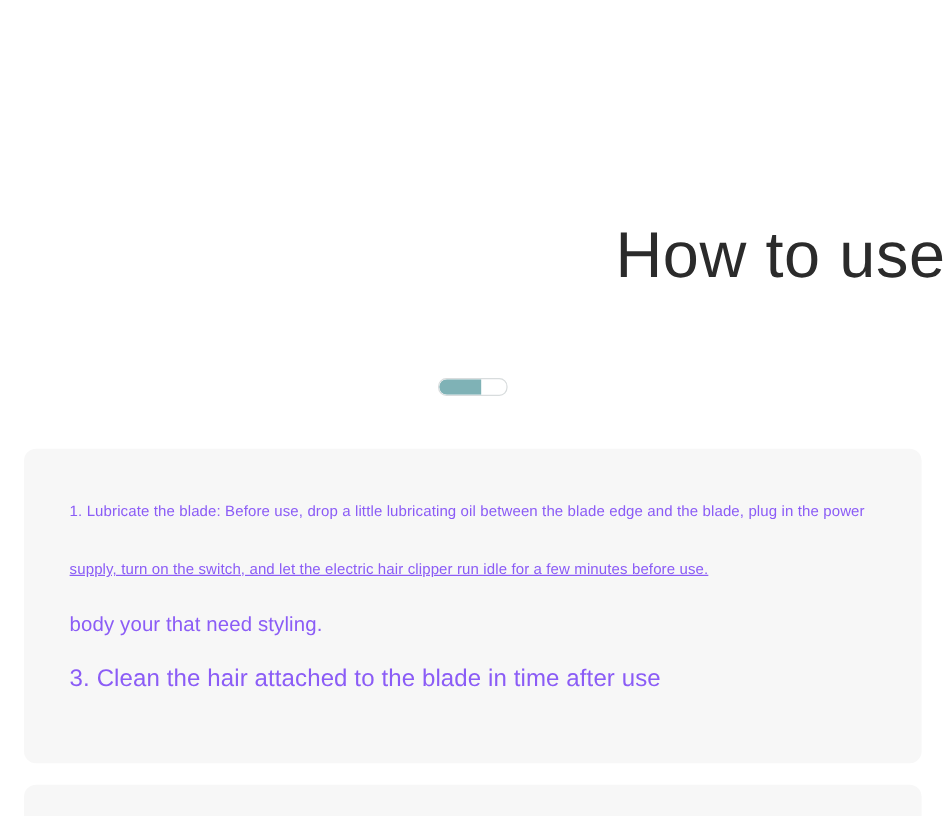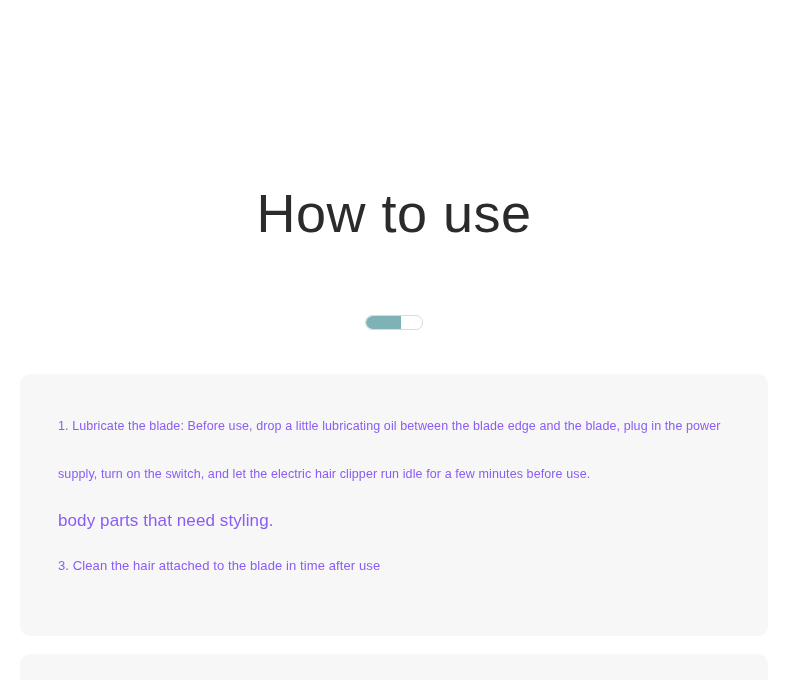--- a/index.html
+++ b/index.html
@@ -21,21 +21,21 @@
     height: 680px;
     position: relative;
     background: #ffffff;
   }
 
   .title {
     position: absolute;
     top: 148px;
     left: 0;
     width: 788px;
-    text-align: center;
+    text-align: right;
     font-size: 54px;
     font-weight: 400;
     letter-spacing: 0.5px;
     color: #2b2b2b;
     line-height: 1.1;
   }
 
   .divider-wrap {
     position: absolute;
     top: 315px;
@@ -84,35 +84,36 @@
 
   .step-small {
     font-size: 12.5px;
     line-height: 48px;
     padding-left: 18px;
     letter-spacing: 0.1px;
   }
 
   .step-small .line2 {
     display: block;
+    text-decoration: underline;
   }
 
   .step-large {
     font-size: 17px;
     line-height: 45px;
     padding-left: 18px;
     letter-spacing: 0.1px;
   }
 
   .step-large .line2 {
     display: block;
   }
 
   .step-third {
-    font-size: 13px;
+    font-size: 20px;
     line-height: 46px;
     padding-left: 18px;
     letter-spacing: 0.1px;
   }
 
   .card-bottom {
     position: absolute;
     left: 20px;
     top: 654px;
     width: 748px;
@@ -135,21 +136,21 @@
   </div>
 
   <div class="card">
 
     <div class="step step-small">
       <span>1. Lubricate the blade: Before use, drop a little lubricating oil between the blade edge and the blade, plug in the power</span>
       <span class="line2">supply, turn on the switch, and let the electric hair clipper run idle for a few minutes before use.</span>
     </div>
 
     <div class="step step-large">
-      <span class="line2">body parts that need styling.</span>
+      <span class="line2">body your that need styling.</span>
     </div>
 
     <div class="step step-third">
       <span>3. Clean the hair attached to the blade in time after use</span>
     </div>
 
   </div>
 
   <div class="card-bottom"></div>
 

